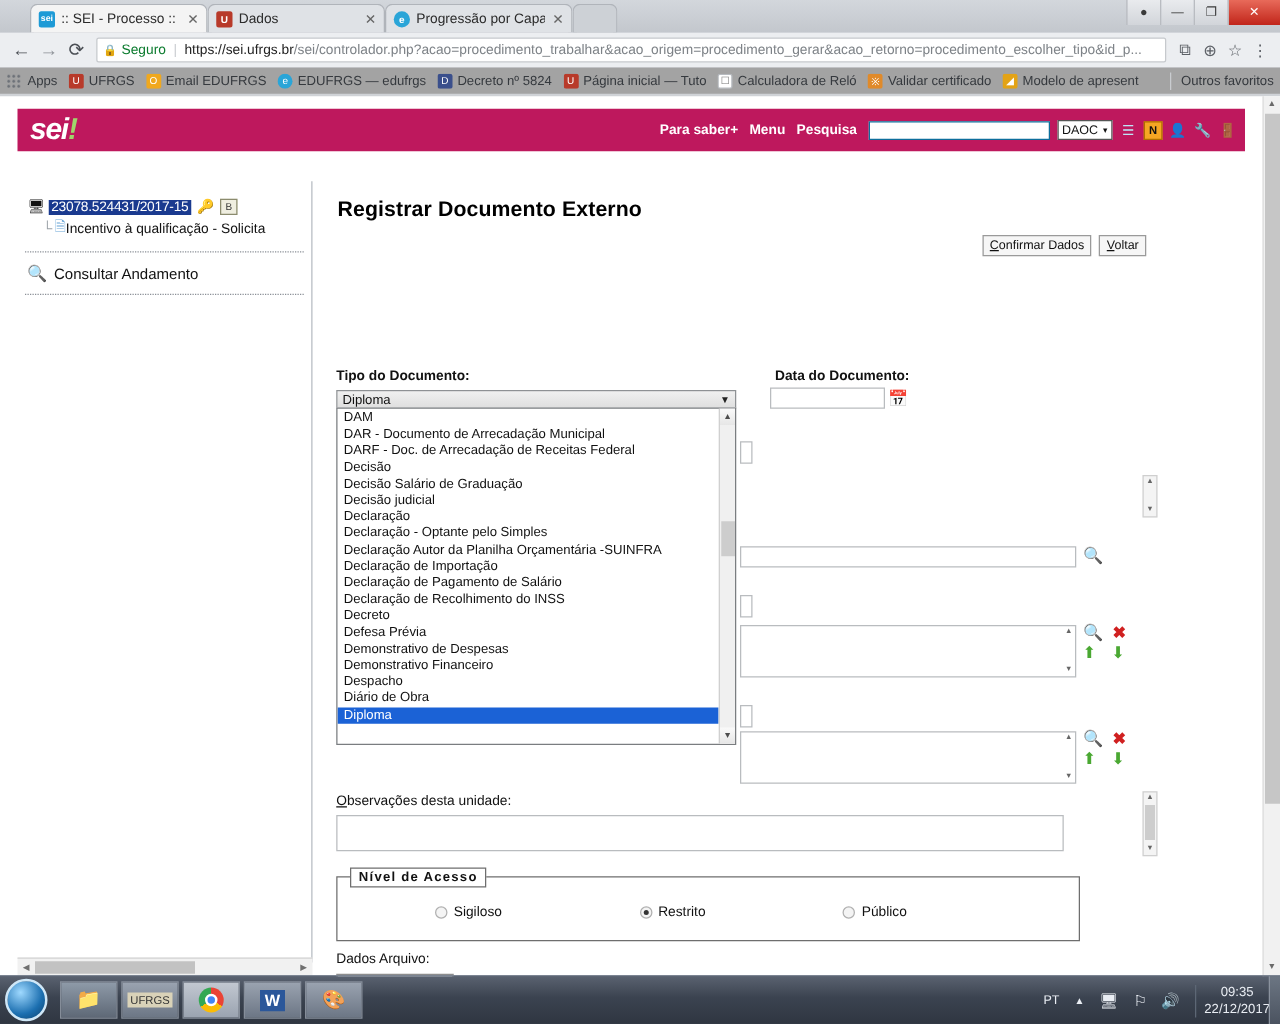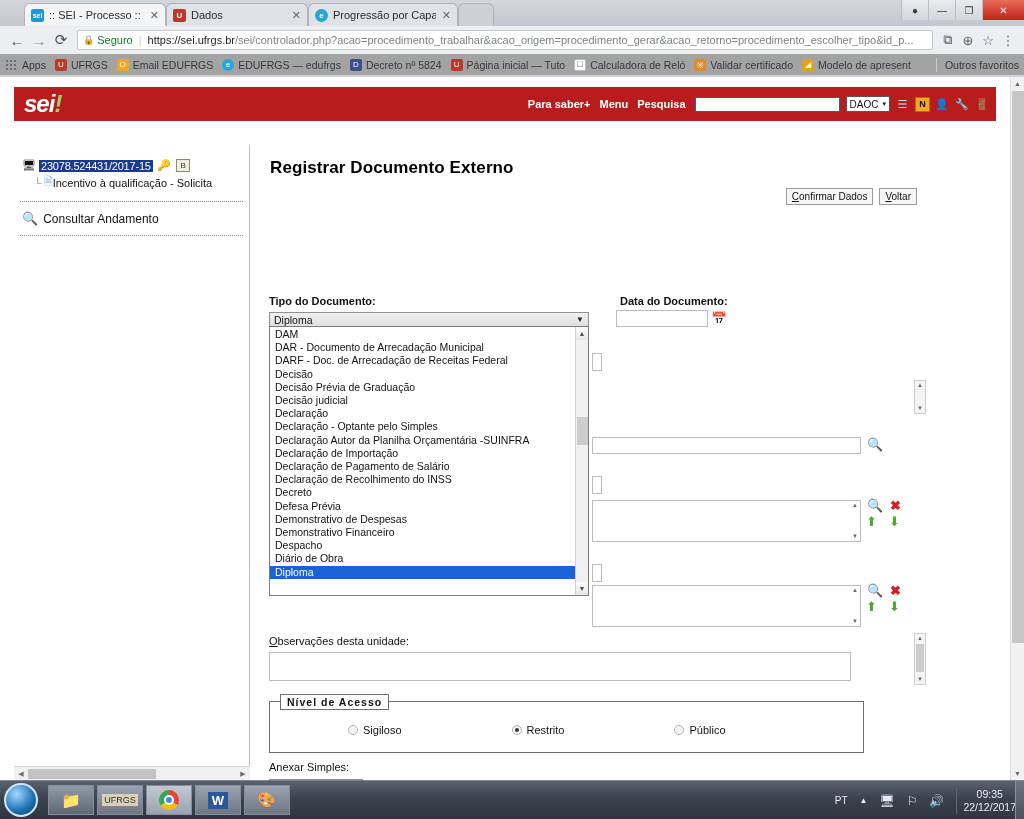--- a/index.html
+++ b/index.html
@@ -60,21 +60,21 @@
             background-size:4px 4px; }
 
   
   #page { position:absolute; left:0; top:76px; width:1024px; height:704px;
           background:#fff; border-top:1px solid #cfd2d6; }
 
   
   .sei-wrap { position:absolute; left:14px; top:10px; width:982px; }
   .uni-bar { height:14px; background:#1f6ca3; color:#fff; font-size:8px; font-weight:bold;
              letter-spacing:.3px; padding:2px 0 0 6px; }
-  .sei-bar { height:34px; background:#b91c1c; display:flex; align-items:center; position:relative; }
+  .sei-bar { height:34px; background:#be185d; display:flex; align-items:center; position:relative; }
   .sei-logo { color:#fff; font-size:24px; font-weight:bold; font-style:italic;
               padding-left:10px; letter-spacing:-1px; line-height:1; }
   .sei-logo .dot { color:#9fd66b; }
   .sei-right { margin-left:auto; display:flex; align-items:center; padding-right:6px; }
   .sei-link { color:#fff; font-size:11px; font-weight:bold; margin-right:9px; white-space:nowrap; }
   .sei-search { width:145px; height:15px; background:#fff; border:1px solid #0e6e9c; }
   .sei-select { height:16px; background:#fff; border:1px solid #555; font-size:10px;
                 padding:0 3px; margin-left:6px; display:flex; align-items:center; color:#111; }
   .sei-ico { width:15px; height:15px; margin-left:5px; display:flex; align-items:center;
              justify-content:center; font-size:11px; }
@@ -391,35 +391,35 @@
           <span class="rd on"></span>
           <span>Restrito</span>
         </div>
         <div class="radio-item" style="margin-left:110px;">
           <span class="rd"></span>
           <span>Público</span>
         </div>
       </div>
     </div>
 
-    <div class="lbl-n" style="position:absolute;left:269px;top:684px;">Anexar Simples:</div>
+    <div class="lbl-n" style="position:absolute;left:269px;top:684px;">Dados Arquivo:</div>
     <div style="position:absolute;left:269px;top:702px;display:flex;align-items:center;">
       <button class="filebtn">Escolher arquivo</button>
       <span style="font-size:10.5px;color:#111;margin-left:7px;">Nenhum arquivo selecionado</span>
     </div>
 
     <div style="position:absolute;left:724px;top:729px;font-size:10.5px;color:#111;">Lista de Anexos (0 registros):</div>
 
     <div class="dd">
       <div class="dd-list" id="dd-list">
           <div class="dd-item">DAM</div>
           <div class="dd-item">DAR - Documento de Arrecadação Municipal</div>
           <div class="dd-item">DARF - Doc. de Arrecadação de Receitas Federal</div>
           <div class="dd-item">Decisão</div>
-          <div class="dd-item">Decisão Prévia de Graduação</div>
+          <div class="dd-item">Decisão Salário de Graduação</div>
           <div class="dd-item">Decisão judicial</div>
           <div class="dd-item">Declaração</div>
           <div class="dd-item">Declaração - Optante pelo Simples</div>
           <div class="dd-item">Declaração Autor da Planilha Orçamentária -SUINFRA</div>
           <div class="dd-item">Declaração de Importação</div>
           <div class="dd-item">Declaração de Pagamento de Salário</div>
           <div class="dd-item">Declaração de Recolhimento do INSS</div>
           <div class="dd-item">Decreto</div>
           <div class="dd-item">Defesa Prévia</div>
           <div class="dd-item">Demonstrativo de Despesas</div>

